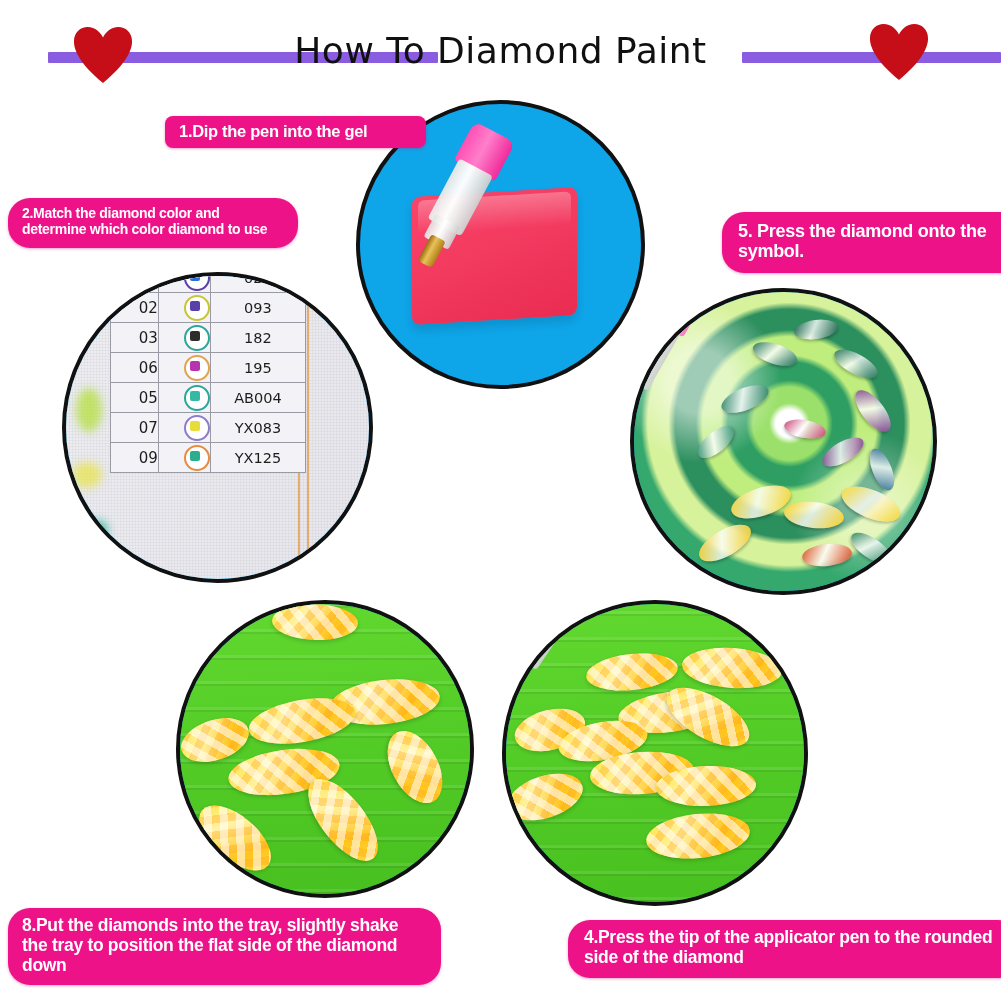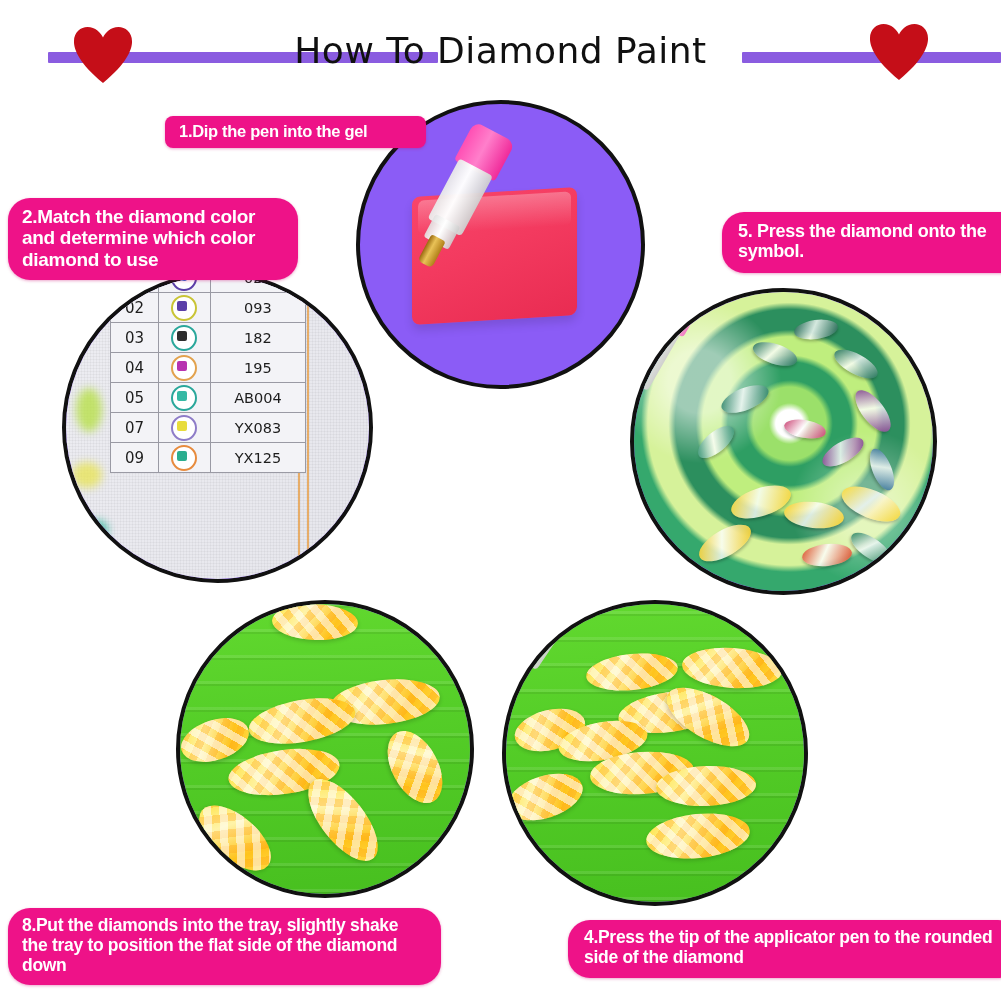--- a/index.html
+++ b/index.html
@@ -18,28 +18,28 @@
   .heart{position:absolute;width:62px;height:60px;}
   .heart.l{left:72px;top:13px;}
   .heart.r{left:868px;top:10px;}
   .heart svg{display:block;width:100%;height:100%;}
 
   
   .label{position:absolute;background:#EE1288;color:#fff;border-radius:22px;
          font-weight:bold;line-height:1.13;letter-spacing:-.3px;
          box-shadow:0 1px 3px rgba(200,0,110,.35);z-index:6;}
   .lbl1{left:165px;top:92px;width:233px;padding:6px 14px 7px;font-size:16.5px;border-radius:8px;margin-top:24px;}
-  .lbl2{left:8px;top:198px;width:262px;padding:8px 14px 10px;font-size:19px;}
+  .lbl2{left:8px;top:198px;width:262px;padding:8px 14px 10px;font-size:14px;}
   .lbl5{left:722px;top:212px;width:270px;padding:9px 16px 11px;font-size:18px;}
   .lbl3{left:8px;top:908px;width:405px;padding:8px 14px 10px;font-size:17.5px;}
   .lbl4{left:568px;top:920px;width:420px;padding:8px 16px 10px;font-size:17.5px;}
 
   
   .circ{position:absolute;border-radius:50%;border:4px solid #111;overflow:hidden;
-        background:#8b5cf6;z-index:3;}
+        background:#0ea5e9;z-index:3;}
   .c1{left:356px;top:100px;width:281px;height:281px;}
   .c2{left:62px;top:272px;width:303px;height:303px;}
   .c5{left:630px;top:288px;width:299px;height:299px;}
   .c3{left:176px;top:600px;width:290px;height:290px;}
   .c4{left:502px;top:600px;width:298px;height:298px;}
   .inner{position:absolute;inset:0;}
 
   
   .gelpad{position:absolute;left:52px;top:88px;width:165px;height:128px;
           background:linear-gradient(160deg,#F8456A 0%,#F33A5F 45%,#E92C52 100%);
@@ -72,21 +72,21 @@
   .smudge{position:absolute;border-radius:50%;filter:blur(4px);opacity:.8;}
   .s1{left:10px;top:112px;width:26px;height:44px;background:#B8E04A;}
   .s2{left:6px;top:186px;width:30px;height:26px;background:#E8E45A;}
   .s3{left:20px;top:244px;width:22px;height:20px;background:#2BB89A;}
   .s4{left:2px;top:262px;width:22px;height:18px;background:#9FD84F;}
   .rule{position:absolute;top:0;bottom:0;width:2px;background:#E79A3C;opacity:.75;}
   .r1{left:232px;} .r2{left:241px;}
   .tbl{position:absolute;left:44px;top:-14px;width:196px;
        border-collapse:collapse;background:#F3F3F7;}
   .tbl td{border:1px solid #9A9AA4;height:29px;font-family:"DejaVu Sans",sans-serif;
-       font-size:15px;color:#1d1d1d;text-align:center;padding:0;}
+       font-size:15px;color:#1d1d1d;text-align:right;padding:0;}
   .tbl td.num{width:48px;}
   .tbl td.sym{width:52px;}
   .tbl td.code{width:96px;text-align:center;font-size:14.5px;}
   .sym span{display:inline-block;width:22px;height:22px;border-radius:50%;
        position:relative;vertical-align:middle;}
 
   
   .mandala{position:absolute;inset:0;background:
      radial-gradient(circle at 52% 44%,#FFFFFF 0 6%,#9BE06A 9% 16%,#2E9E63 19% 27%,#BFEE7E 30% 38%,#2C8F5E 41% 50%,#D6F29A 53% 62%,#35A86D 65% 76%,#C8EE8A 79% 88%,#3EA96E 91% 100%);}
   .mveil{position:absolute;inset:0;background:
@@ -164,21 +164,21 @@
             <td class="num">02</td>
             <td class="sym"><span style="border: 2px solid rgb(201, 196, 54); background: rgb(255, 255, 255);"><b style="position: absolute; left: 4px; top: 4px; width: 10px; height: 10px; background: rgb(91, 63, 168); border-radius: 2px;"></b></span></td>
             <td class="code">093</td>
           </tr>
           <tr>
             <td class="num">03</td>
             <td class="sym"><span style="border: 2px solid rgb(42, 167, 155); background: rgb(255, 255, 255);"><b style="position: absolute; left: 4px; top: 4px; width: 10px; height: 10px; background: rgb(45, 45, 45); border-radius: 2px;"></b></span></td>
             <td class="code">182</td>
           </tr>
           <tr>
-            <td class="num">04</td>
+            <td class="num">06</td>
             <td class="sym"><span style="border: 2px solid rgb(226, 162, 78); background: rgb(255, 255, 255);"><b style="position: absolute; left: 4px; top: 4px; width: 10px; height: 10px; background: rgb(183, 51, 176); border-radius: 2px;"></b></span></td>
             <td class="code">195</td>
           </tr>
           <tr>
             <td class="num">05</td>
             <td class="sym"><span style="border: 2px solid rgb(42, 167, 155); background: rgb(255, 255, 255);"><b style="position: absolute; left: 4px; top: 4px; width: 10px; height: 10px; background: rgb(53, 185, 164); border-radius: 2px;"></b></span></td>
             <td class="code">AB004</td>
           </tr>
           <tr>
             <td class="num">07</td>

